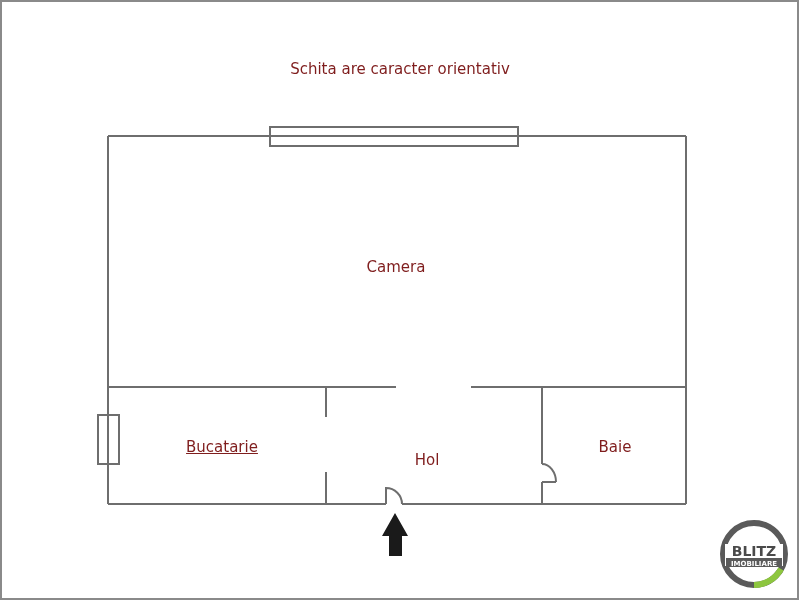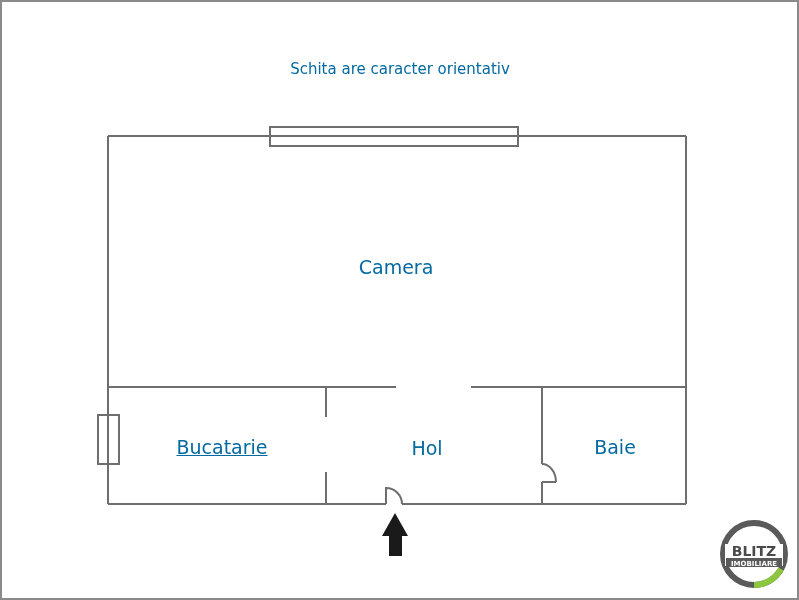--- a/index.html
+++ b/index.html
@@ -1,21 +1,21 @@
 <!DOCTYPE html>
 <html><head>
 <meta charset="utf-8">
 <style>
   html, body { margin: 0; padding: 0; background: #ffffff; }
   body { width: 799px; height: 600px; position: relative; overflow: hidden; }
   .frame { position: absolute; left: 0; top: 0; width: 795px; height: 596px; border: 2px solid #8a8a8a; background: #fff; }
   svg.plan { position: absolute; left: 0; top: 0; }
-  .label { position: absolute; font-family: "DejaVu Sans", sans-serif; color: #0369a1; white-space: nowrap; transform: translate(-50%, -50%); }
+  .label { position: absolute; font-family: "DejaVu Sans", sans-serif; color: #7f1d1d; white-space: nowrap; transform: translate(-50%, -50%); }
   .title { font-size: 15px; }
-  .room { font-size: 19px; }
+  .room { font-size: 15px; }
   .logo { position: absolute; left: 719px; top: 519px; width: 70px; height: 70px; }
 </style>
 </head>
 <body>
 
 <div class="frame"></div>
 
 <svg class="plan" width="799" height="600" viewBox="0 0 799 600">
   <g stroke="#6e6e6e" stroke-width="2" fill="none">
 
@@ -54,21 +54,21 @@
     <rect x="98" y="415" width="21" height="49" fill="#fff"></rect>
     <line x1="108" y1="415" x2="108" y2="464"></line>
   </g>
 
   <path fill="#1a1a1a" d="M395 513 L408 536 L402 536 L402 556 L389 556 L389 536 L382 536 Z"></path>
 </svg>
 
 <div class="label title" style="left:400px; top:69px;">Schita are caracter orientativ</div>
 <div class="label room" style="left:396px; top:267px;">Camera</div>
 <div class="label room" style="left:222px; top:447px;text-decoration:underline;">Bucatarie</div>
-<div class="label room" style="left:427px; top:448px;">Hol</div>
+<div class="label room" style="left:427px; top:460px;">Hol</div>
 <div class="label room" style="left:615px; top:447px;">Baie</div>
 
 <svg class="logo" viewBox="0 0 70 70">
   <circle cx="35" cy="35" r="31" fill="#fff" stroke="#5a5a5a" stroke-width="6"></circle>
   <path d="M35 66 A 31 31 0 0 0 62 50" stroke="#8dc63f" stroke-width="6" fill="none"></path>
   <rect x="6" y="25" width="58" height="22" fill="#fff"></rect>
   <text x="35" y="37" text-anchor="middle" font-family="DejaVu Sans, sans-serif" font-weight="bold" font-size="14" fill="#4a4a4a">BLITZ</text>
   <rect x="7" y="39" width="56" height="9" fill="#5a5a5a"></rect>
   <text x="35" y="46.5" text-anchor="middle" font-family="DejaVu Sans, sans-serif" font-weight="bold" font-size="7" fill="#fff">IMOBILIARE</text>
 </svg>

